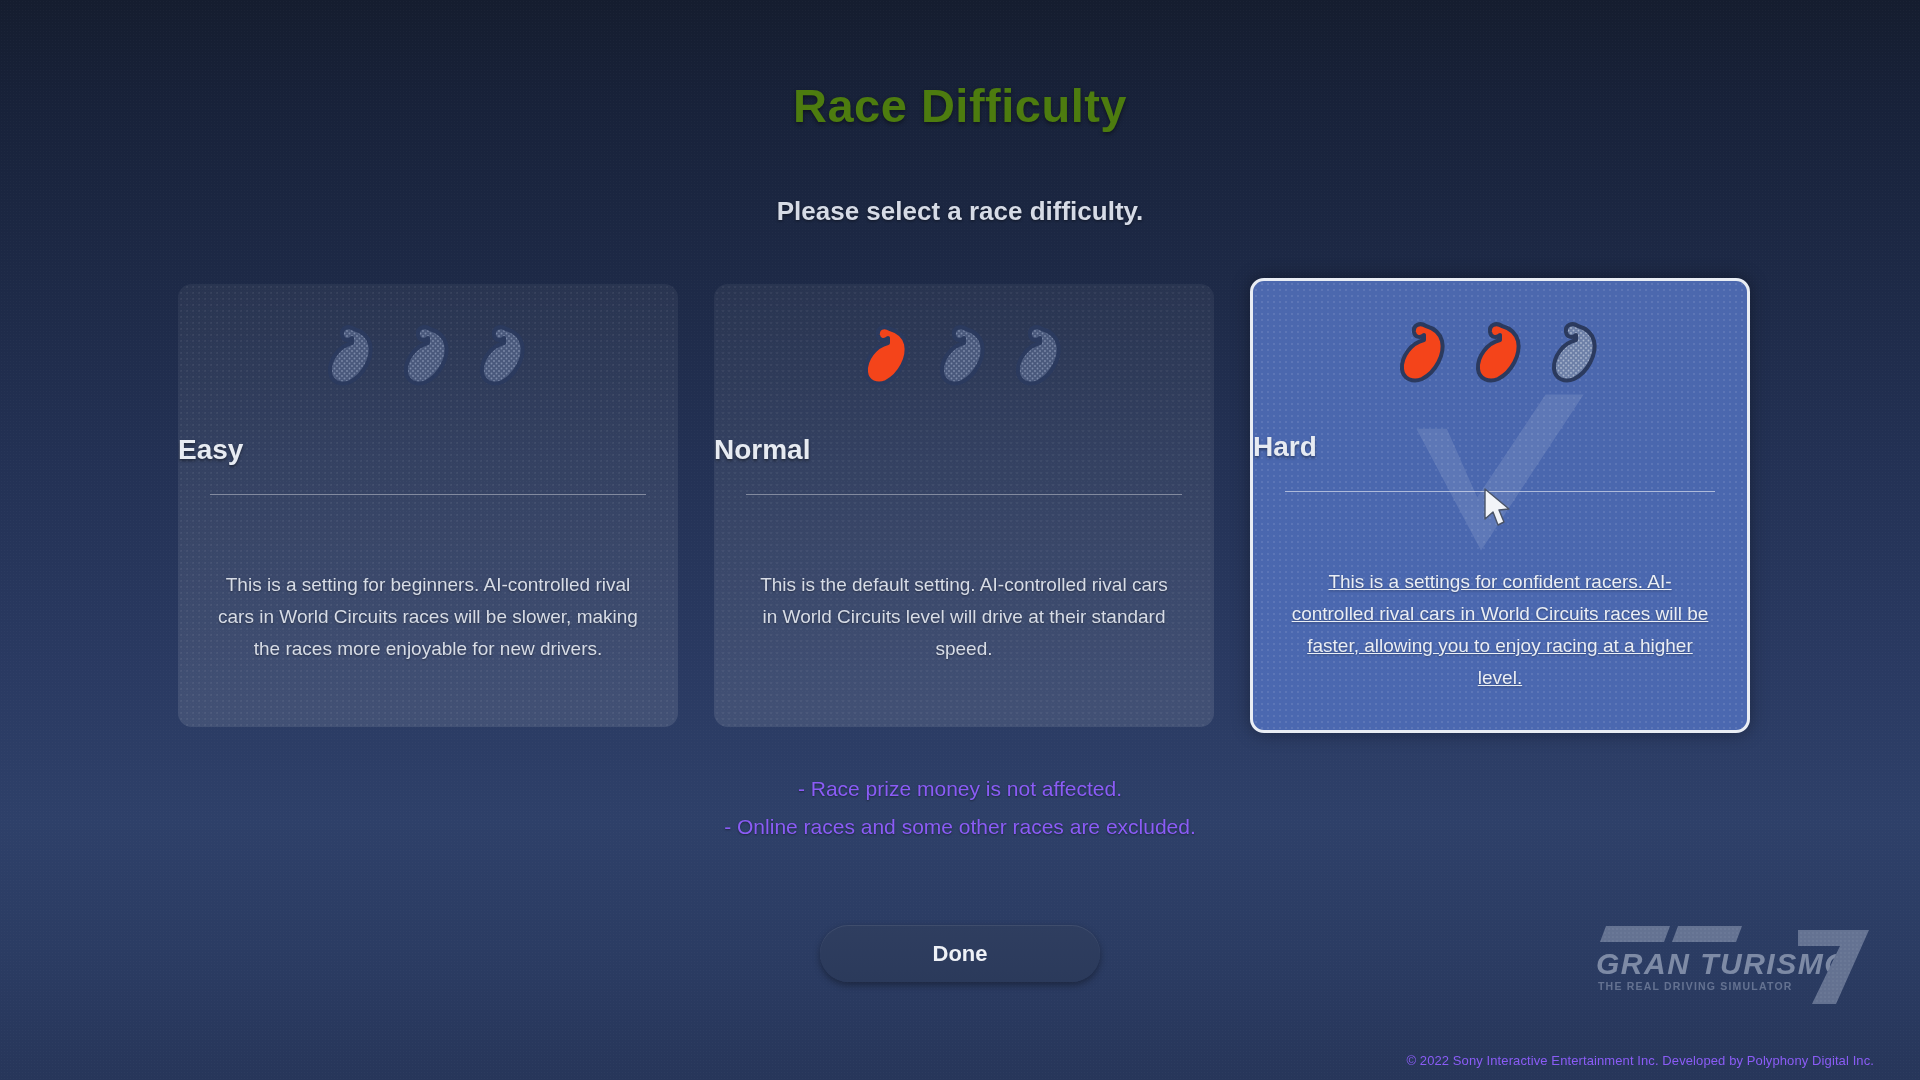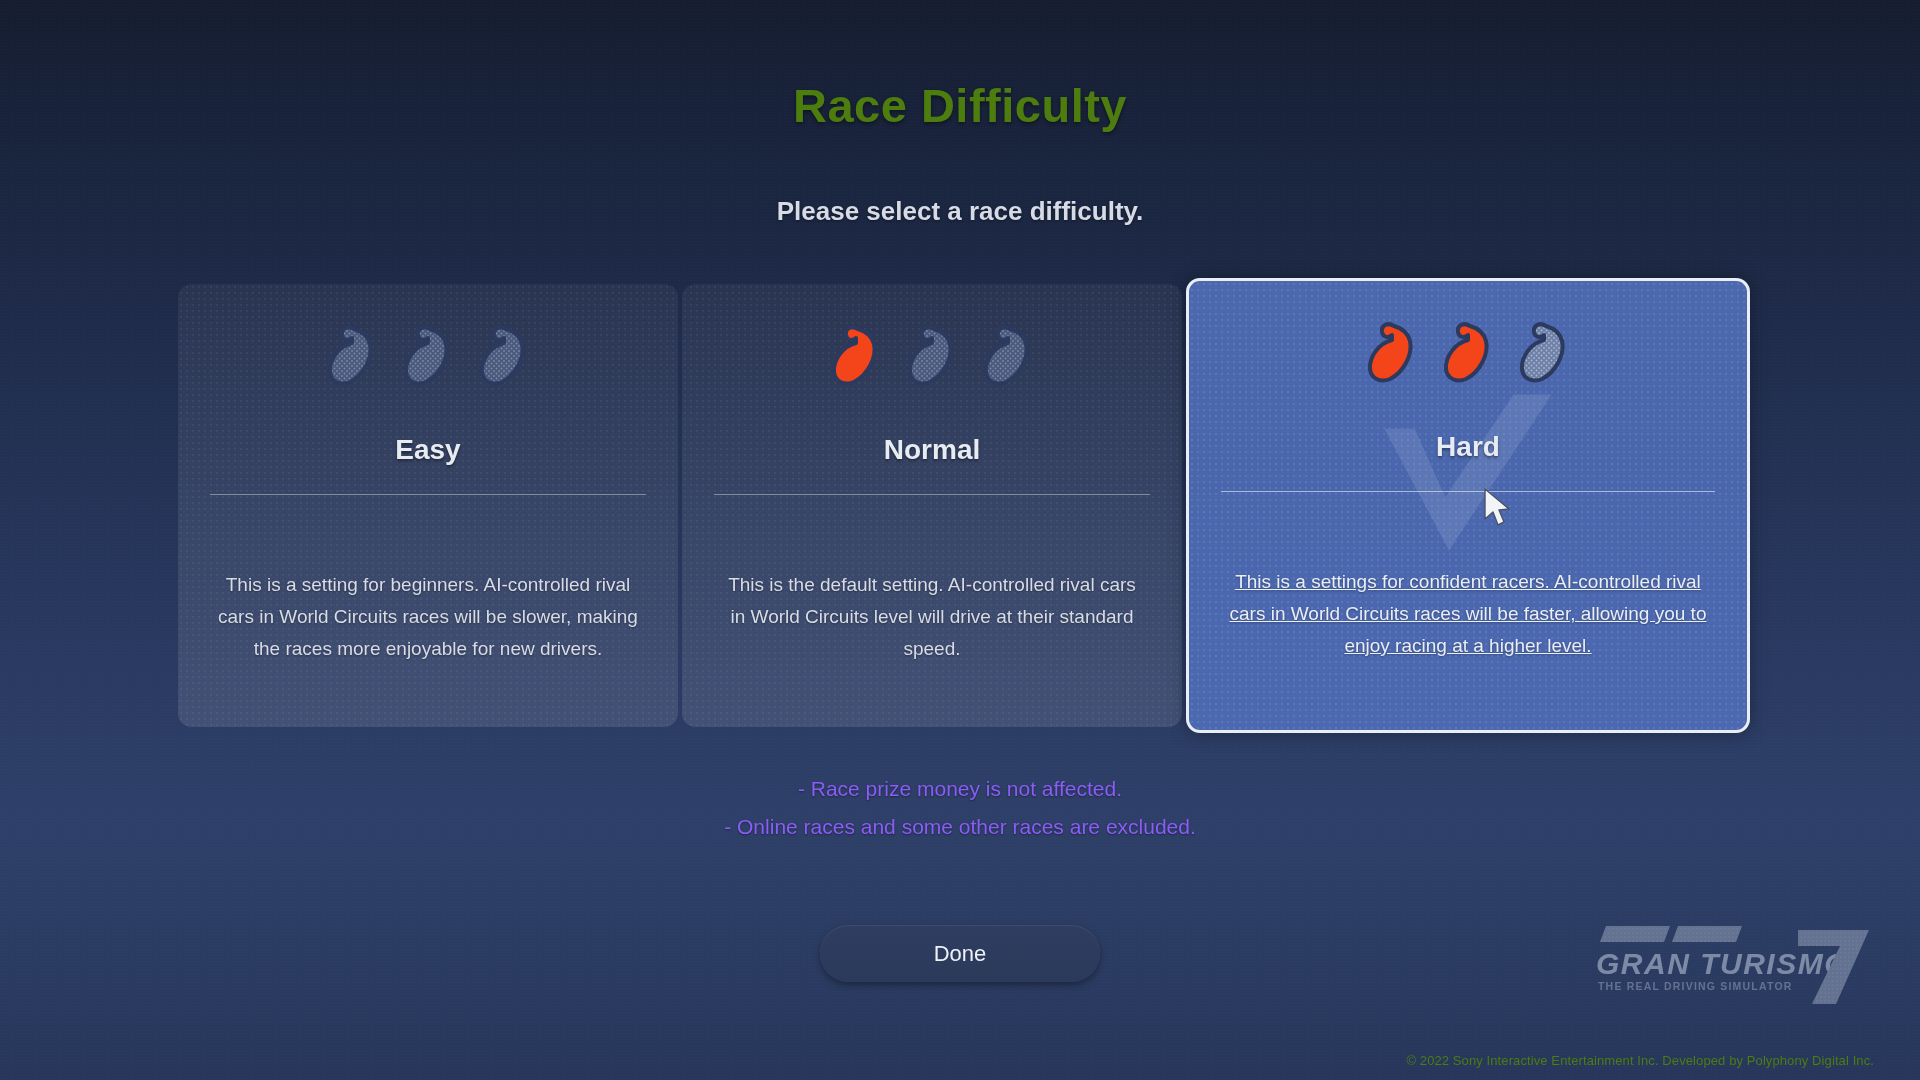--- a/index.html
+++ b/index.html
@@ -70,21 +70,21 @@
     overflow:hidden;
   }
   .card::after {
     content:"";
     position:absolute; inset:0;
     pointer-events:none;
     background-image:radial-gradient(rgba(255,255,255,0.055) 0.7px, transparent 0.8px);
     background-size:6px 6px;
   }
   .card.selected {
-    width:564px; height:455px;
+    width:500px; height:455px;
     margin-top:-6px;
     background:linear-gradient(to bottom,#4c68ae 0%, #4a67ae 40%, #4b68b0 100%);
     border:3px solid #e9edf4;
     box-shadow:0 0 18px rgba(0,0,0,0.35);
   }
   .card.selected::after {
     background-image:radial-gradient(rgba(255,255,255,0.10) 0.7px, transparent 0.8px);
     background-size:6px 6px;
   }
 
@@ -103,21 +103,20 @@
     position:absolute; top:36px; left:0; width:100%;
     display:flex; justify-content:center; align-items:center;
     gap:14px;
     z-index:2;
   }
   .pepper { width:62px; height:68px; display:block; }
 
   
   .card-title {
     position:absolute; top:150px; left:0; width:100%;
-    text-align:center;
     font-size:28px; font-weight:bold;
     color:#e7ebf2;
     text-shadow:0 2px 3px rgba(0,0,0,0.4);
     z-index:3;
   }
   .card-divider {
     position:absolute; top:210px; left:32px; right:32px;
     height:1px;
     background:rgba(255,255,255,0.38);
     z-index:3;
@@ -151,36 +150,36 @@
   #done-button {
     position:absolute;
     left:50%; top:925px;
     transform:translateX(-50%);
     width:280px; height:57px;
     border:none; border-radius:30px;
     background:linear-gradient(to bottom,#2f3e60,#2b3a5b);
     box-shadow:0 3px 7px rgba(0,0,0,0.35), inset 0 1px 0 rgba(255,255,255,0.08);
     color:#eef1f6;
     font-family:"Liberation Sans", sans-serif;
-    font-size:22px; font-weight:normal;
+    font-size:22px; font-weight:bold;
     cursor:pointer;
   }
 
   
   #gt-logo {
     position:absolute;
     right:46px; bottom:68px;
     width:290px; height:88px;
     opacity:0.58;
   }
   #copyright {
     position:absolute;
     right:46px; bottom:12px;
     font-size:13px;
-    color:#4d7c0f;
+    color:#8b5cf6;
     letter-spacing:0.1px;
   }
 
   
   #cursor {
     position:absolute;
     left:1482px; top:487px;
     width:30px; height:42px;
     pointer-events:none;
     z-index:50;

